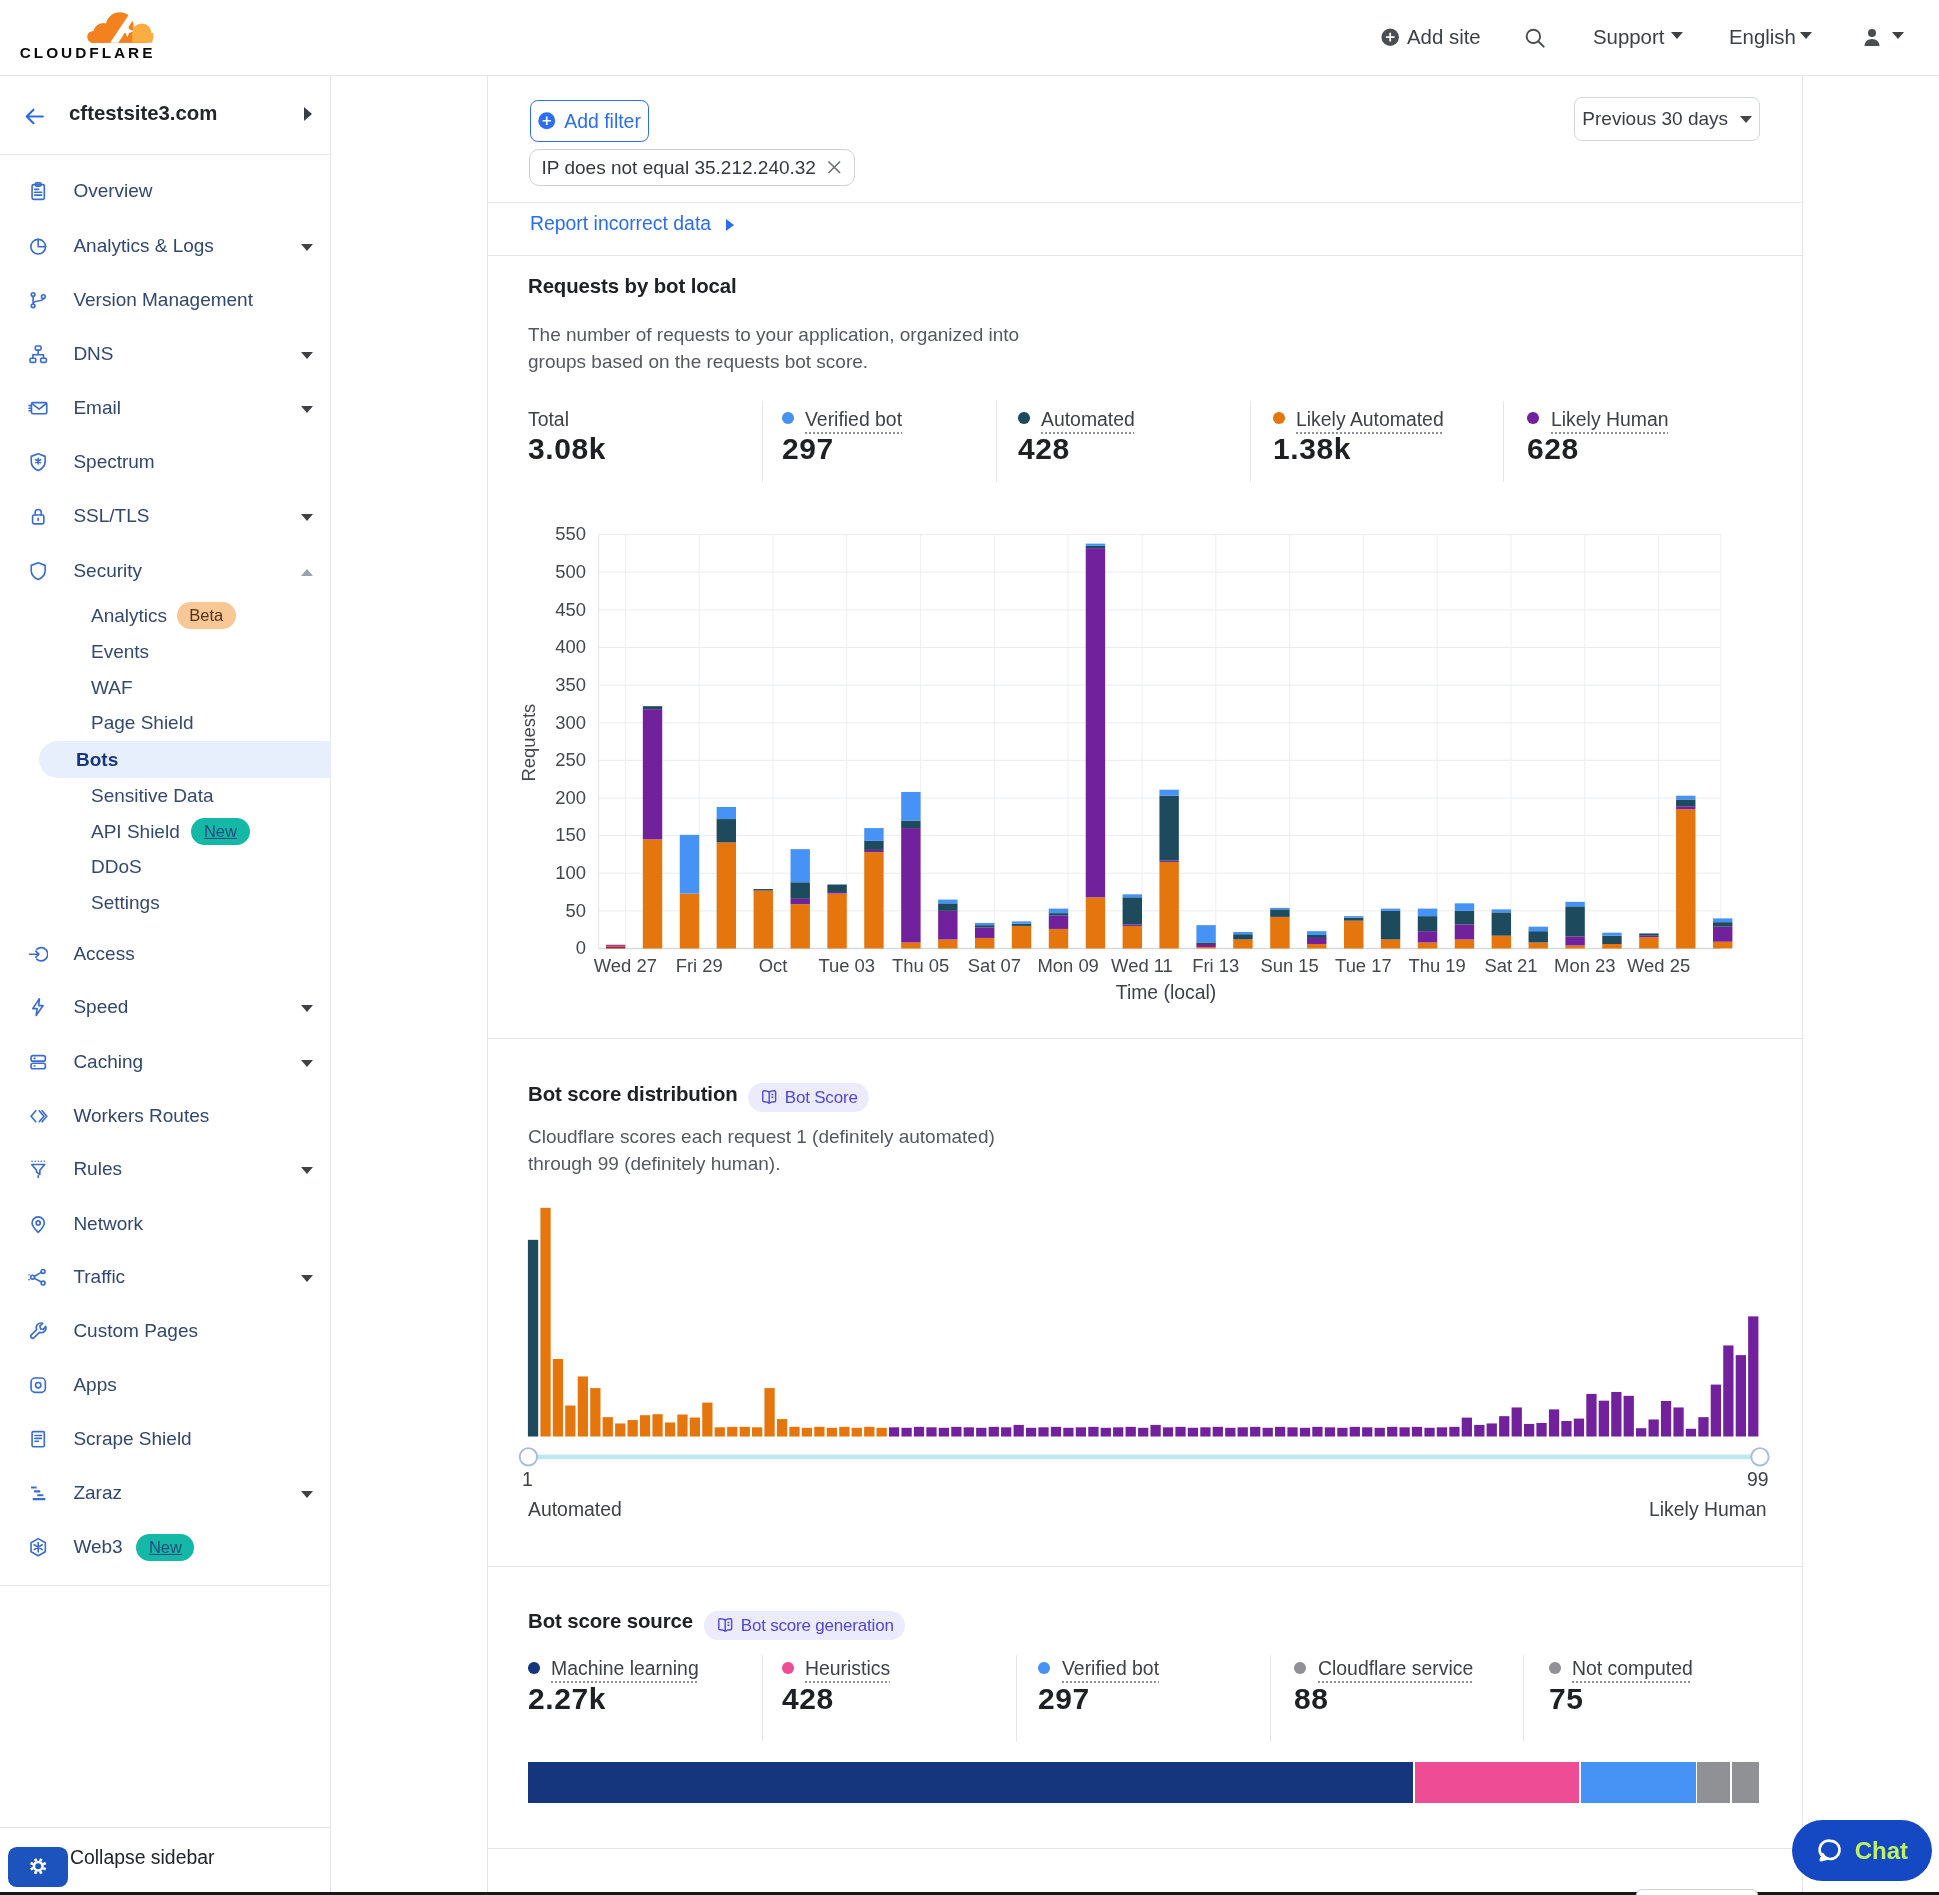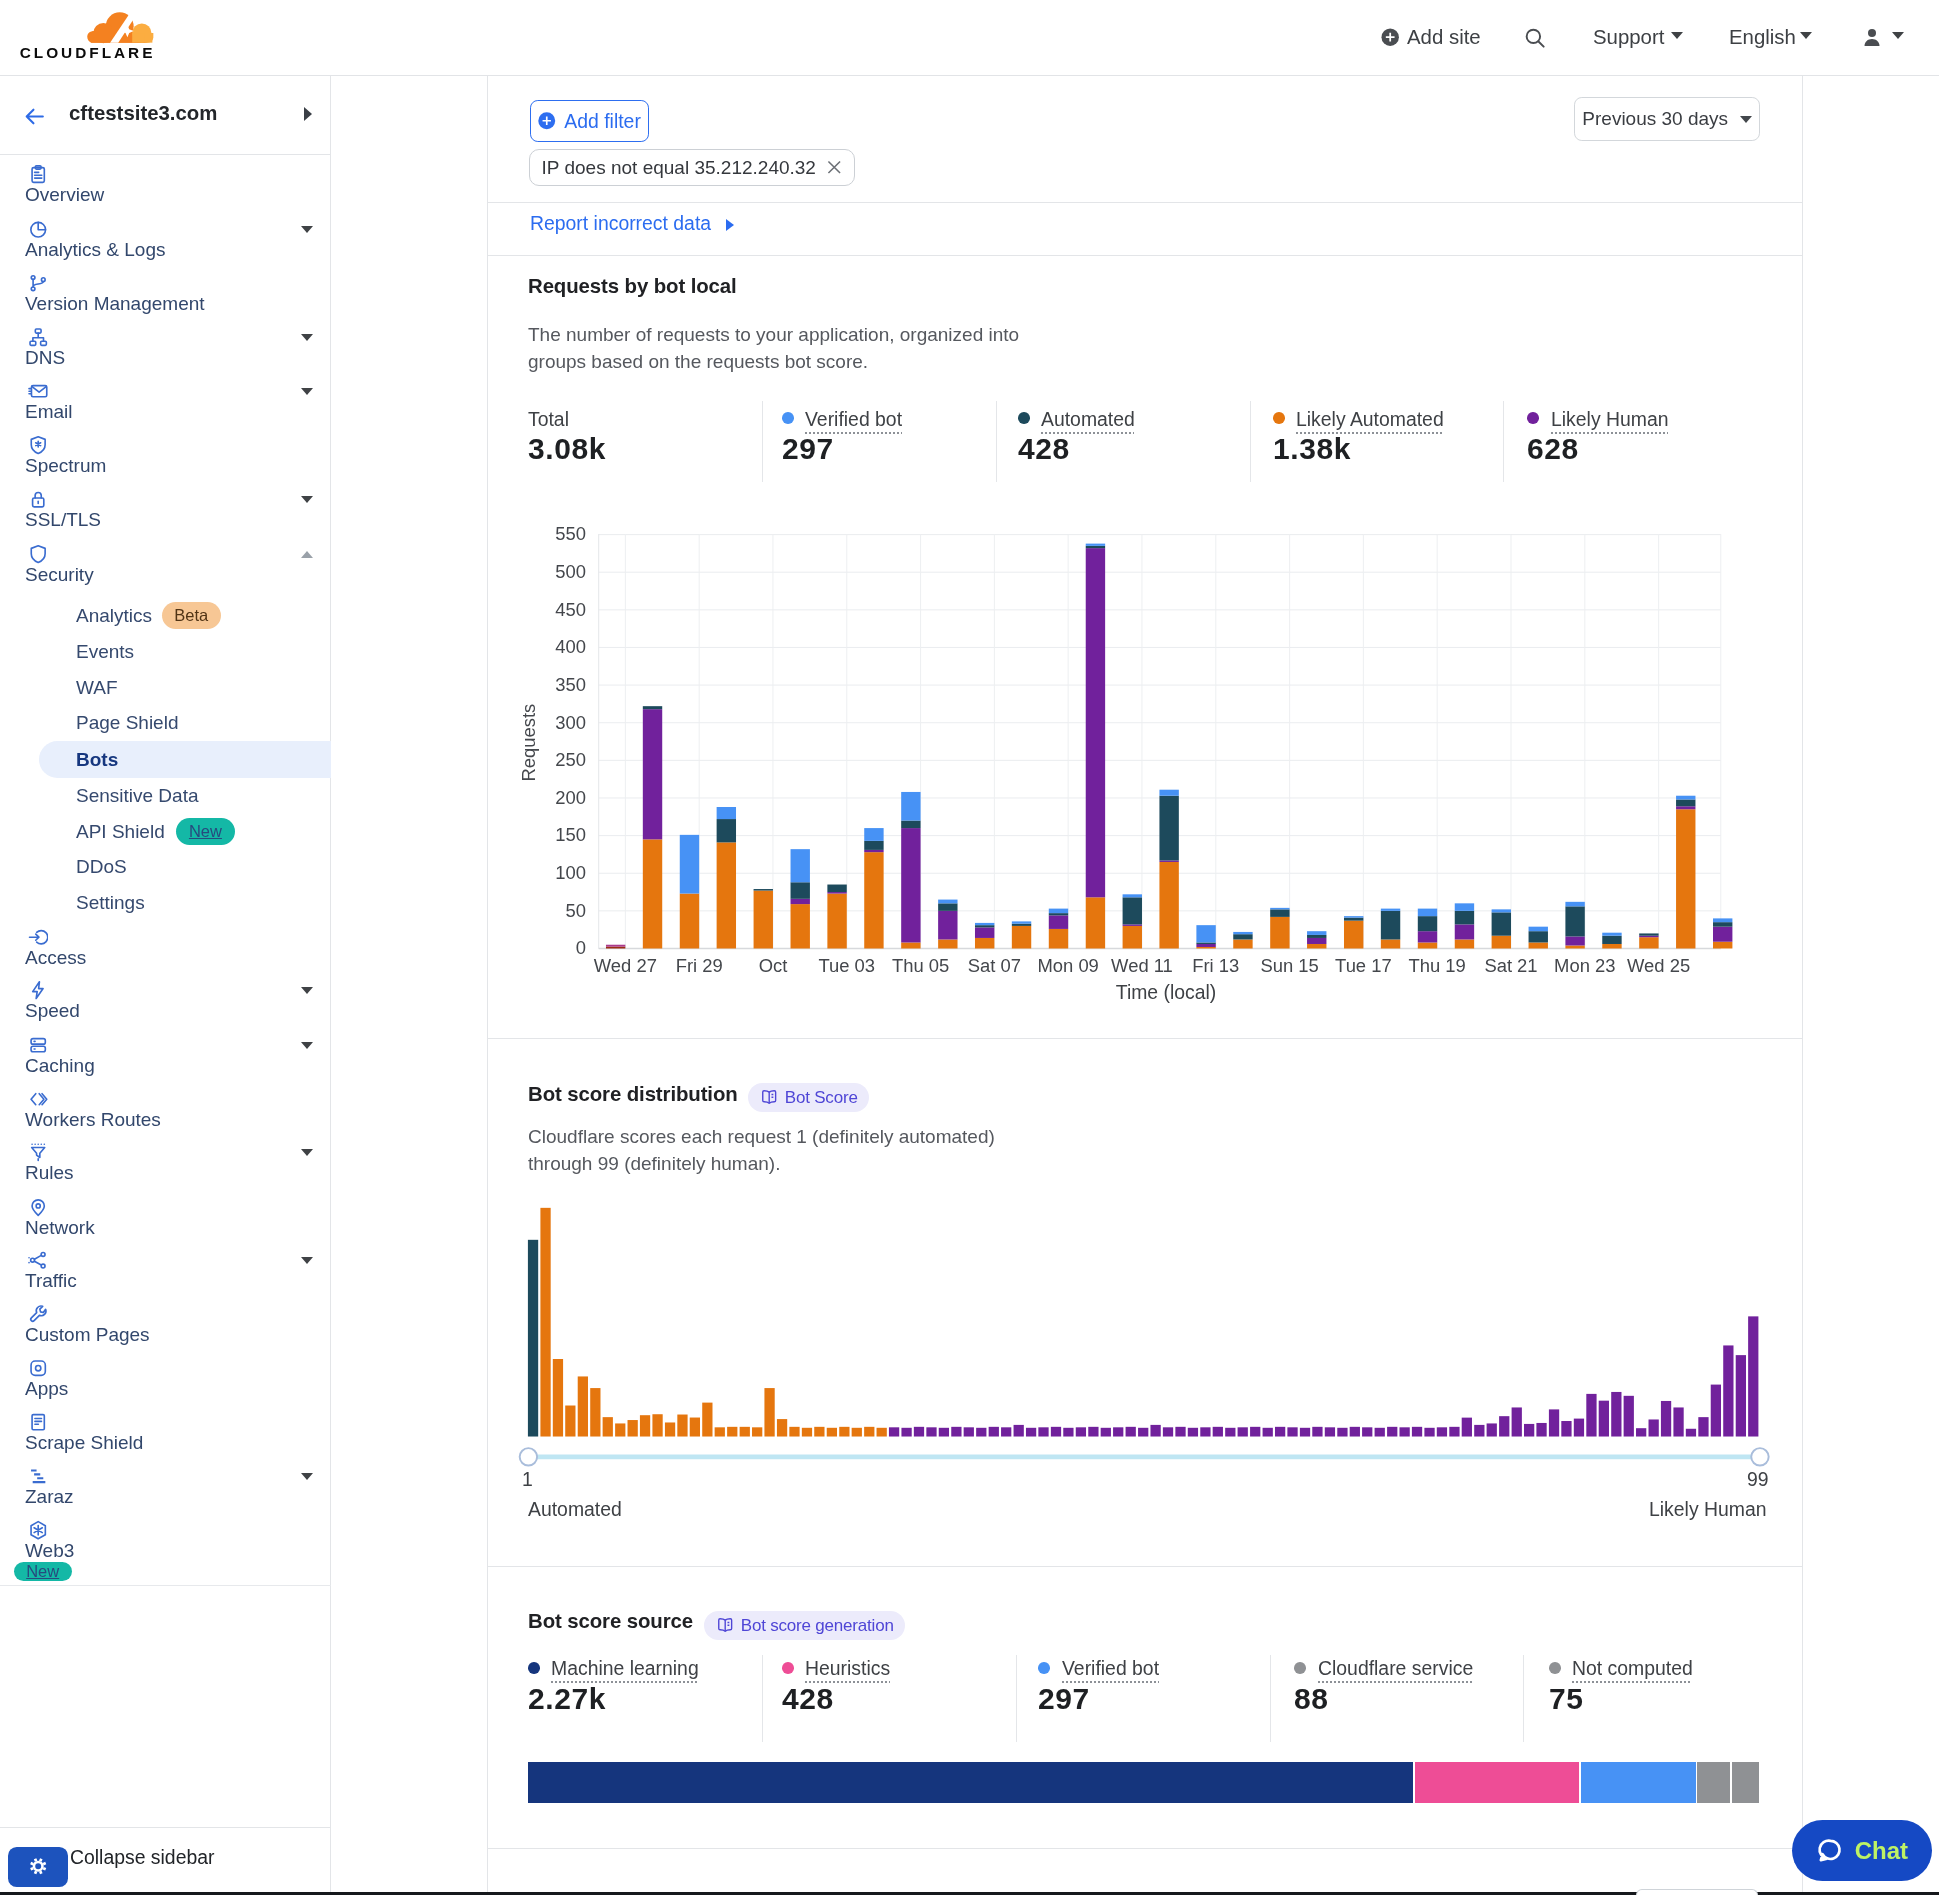--- a/index.html
+++ b/index.html
@@ -11,25 +11,25 @@
 .htxt { position:absolute; font-size:20.4px; color:#3d4044; top:26px; }
 .cdn { display:inline-block; width:0; height:0; border-left:6.8px solid transparent;
   border-right:6.8px solid transparent; border-top:7.8px solid #3f4245; }
 .cup { display:inline-block; width:0; height:0; border-left:6.8px solid transparent;
   border-right:6.8px solid transparent; border-bottom:7.8px solid #9aa1a9; }
 
 #side { position:absolute; left:0; top:76px; width:331px; height:1819px; background:#fff;
   border-right:1px solid #e3e5e8; }
 #siterow { position:absolute; left:0; top:0; width:331px; height:79px; border-bottom:1px solid #e3e5e8; }
 #sitename { position:absolute; left:69px; top:26px; font-size:20.4px; font-weight:700; color:#23262a; }
-.nitem { position:absolute; left:0; width:331px; height:54px; display:flex; align-items:flex-start;flex-direction:column; }
+.nitem { position:absolute; left:0; width:331px; height:54px; display:flex; align-items:center; }
 .nic { margin-left:28px; width:20.4px; height:20.4px; display:flex; }
 .nlb { margin-left:25px; font-size:19px; color:#32476c; }
 .ncaret { position:absolute; right:18.4px; }
-.nsub { position:absolute; left:0; width:305px; height:37px; display:flex; align-items:center; }
+.nsub { position:absolute; left:15px; width:305px; height:37px; display:flex; align-items:center; }
 .nlbs { margin-left:76px; font-size:19px; color:#35496e; }
 .nsel { background:#e8effc; border-radius:18.4px 0 0 18.4px; left:39px; width:292px; }
 .nlbsel { margin-left:37px; font-weight:700; color:#16377f; }
 .badge { display:inline-flex; align-items:center; height:27px; padding:0 12.6px;
   border-radius:13.6px; font-size:16.5px; }
 .bbeta { background:#f7c795; color:#513415; }
 .bnew { background:#14b8a6; color:#274a7e;text-decoration:underline; }
 
 .cardline { position:absolute; background:#e3e5e8; }
 .slab { font-size:19.4px; color:#3e4145; white-space:nowrap; }

